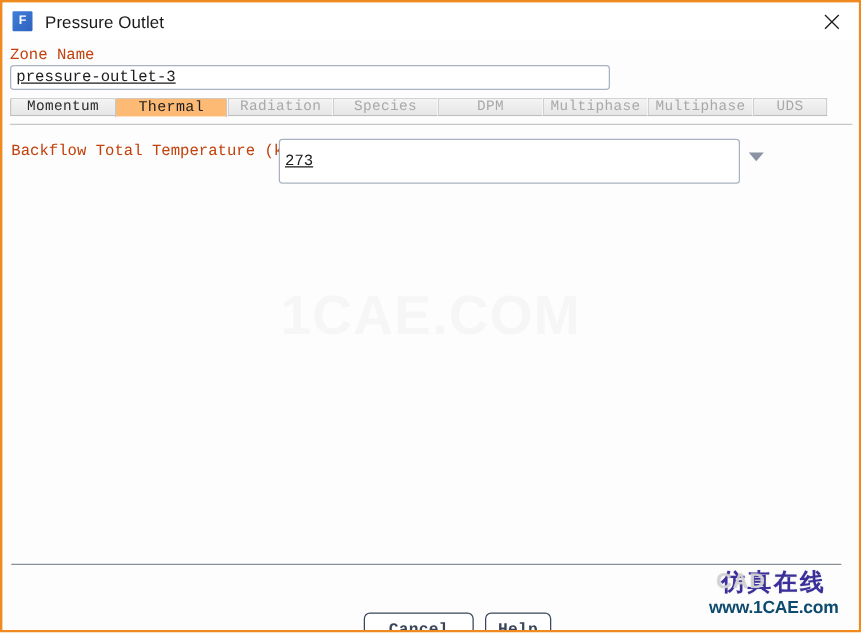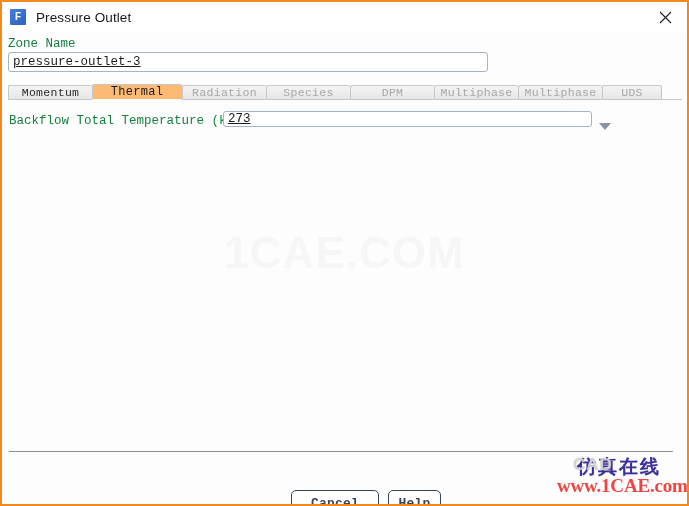--- a/index.html
+++ b/index.html
@@ -71,21 +71,21 @@
     position: absolute;
     left: 0; top: 30px;
     right: 0; bottom: 0;
     background: #fdfdfd;
   }
 
   .field-label {
     position: absolute;
     font-family: "Liberation Mono", monospace;
     font-size: 12.5px;
-    color: #15803d;
+    color: #c2410c;
     white-space: nowrap;
   }
 
   .zone-label { left: 6px; top: 5px; }
 
   .text-input {
     position: absolute;
     box-sizing: border-box;
     background: #ffffff;
     border: 1px solid #a9b2c0;
@@ -104,21 +104,21 @@
   }
 
   
   .tabstrip {
     position: absolute;
     left: 6px;
     top: 46px;
     width: 674px;
     height: 22px;
     display: flex;
-    align-items: flex-end;
+    align-items: flex-start;
   }
   .tab {
     box-sizing: border-box;
     background: #ededed;
     border: 1px solid #c7c7c7;
     border-bottom: 1px solid #bdbdbd;
     border-right: none;
     display: flex;
     align-items: center;
     justify-content: center;
@@ -150,21 +150,21 @@
     top: 67px;
     width: 674px;
     height: 1px;
     background: #c7c7c7;
   }
 
   
   .backflow-label { left: 7px; top: 82px; }
   .temp-input {
     left: 221px; top: 79px;
-    width: 369px; height: 16px;
+    width: 369px; height: 36px;
     line-height: 18px;
   }
   .dropdown-arrow {
     position: absolute;
     left: 596px;
     top: 85px;
     width: 14px;
     height: 9px;
     cursor: default;
   }
@@ -195,24 +195,24 @@
   .wm-cn {
     font-family: "DejaVu Sans", sans-serif;
     font-size: 19px;
     font-weight: bold;
     color: #3b2f9c;
     letter-spacing: 2px;
     line-height: 22px;
     text-shadow: 0 0 1px rgba(200,200,200,0.8);
   }
   .wm-url {
-    font-family: Liberation Serif, serif;
-    font-size: 19px;
-    font-weight: bold;
-    color: #ef4444;
+    font-family: Liberation Sans, sans-serif;
+    font-size: 14px;
+    font-weight: bold;
+    color: #0c4a6e;
     letter-spacing: -0.2px;
     line-height: 17px;
   }
   .wm-cad {
     position: absolute;
     left: 16px;
     top: -1px;
     font-family: "Liberation Sans", sans-serif;
     font-size: 17px;
     font-weight: bold;

